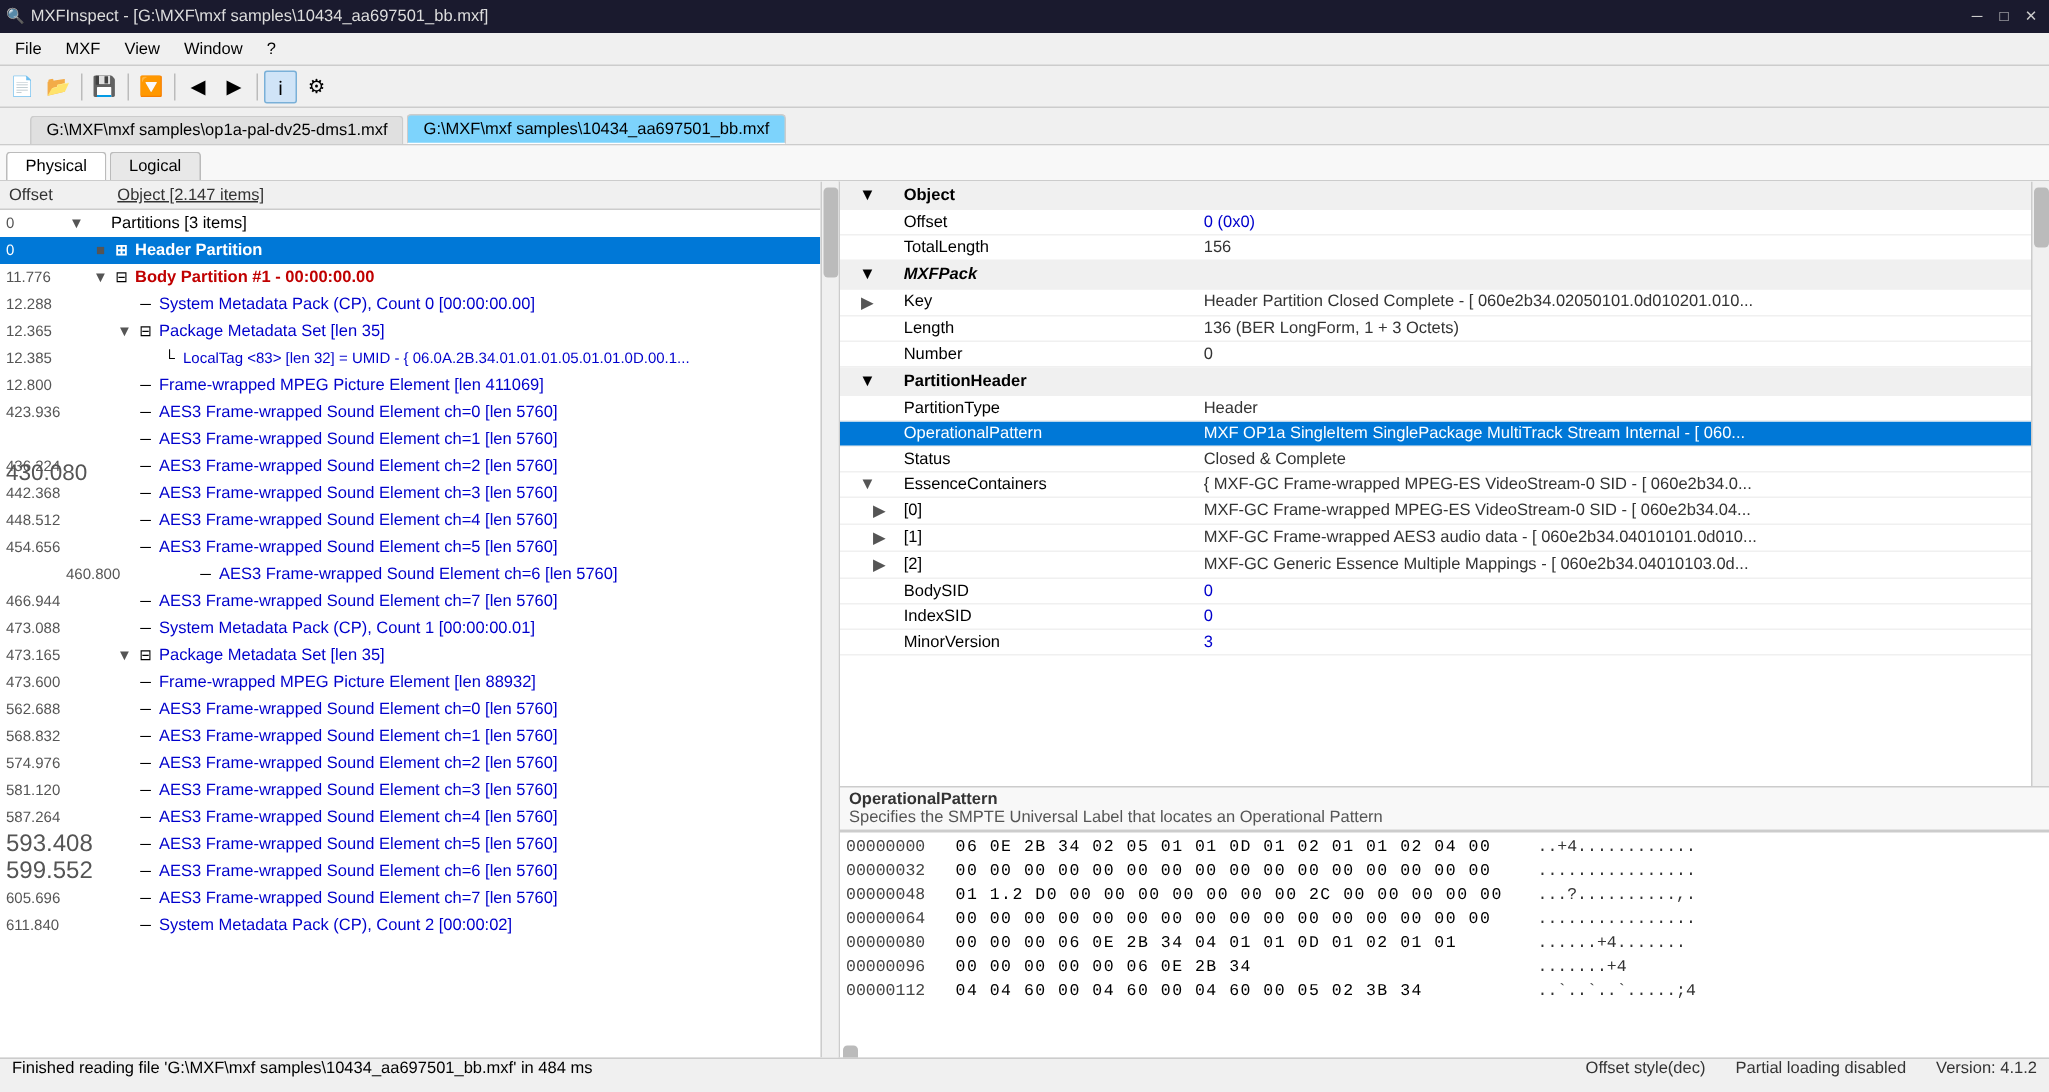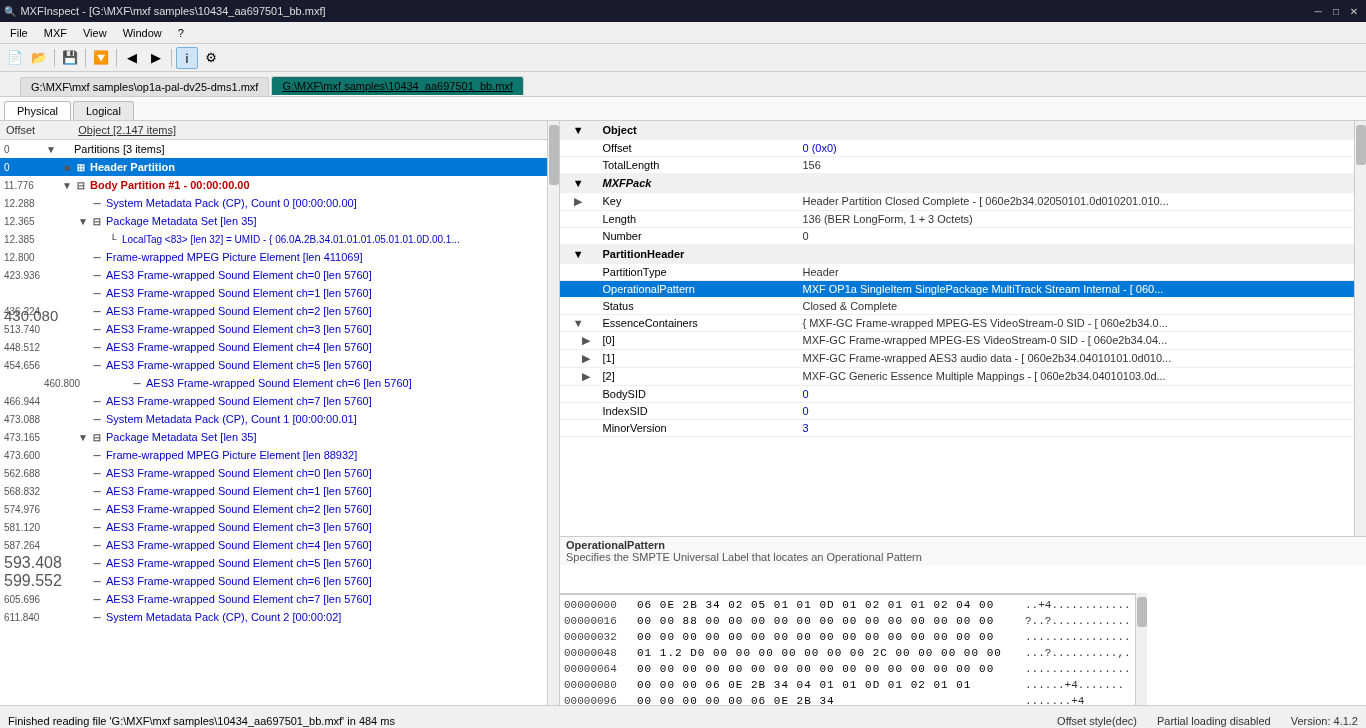--- a/index.html
+++ b/index.html
@@ -74,21 +74,21 @@
     .tab {
       padding: 3px 10px;
       border: 1px solid #ccc;
       border-bottom: none;
       background: #e0e0e0;
       cursor: pointer;
       font-size: 11px;
       margin-right: 2px;
       border-radius: 3px 3px 0 0;
     }
-    .tab.active { background: #0f766e; border-bottom: 1px solid #fff; text-decoration: underline; }
+    .tab.active { background: #7dd3fc; border-bottom: 1px solid #fff; }
 
     
     .view-tabs {
       display: flex;
       padding: 4px 4px 0;
       background: #f8f8f8;
       border-bottom: 1px solid #ccc;
     }
     .view-tab {
       padding: 3px 12px;
@@ -188,21 +188,21 @@
       font-size: 11px;
     }
     .desc-title { font-weight: bold; color: #333; }
     .desc-text { color: #555; }
 
     
     .status-bar {
       background: #f0f0f0;
       height: 22px;
       display: flex;
-      align-items: flex-end;
+      align-items: flex-start;
       padding: 0 8px;
       border-top: 1px solid #ccc;
       font-size: 11px;
       gap: 20px;
     }
     .status-left { flex: 1; }
     .status-right { display: flex; gap: 20px; color: #333; }
 
     .left-panel-wrapper {
       display: flex;
@@ -250,21 +250,21 @@
       background: #f0f0f0;
       border-left: 1px solid #ccc;
       position: relative;
     }
     .right-vert-scrollbar-thumb {
       width: 10px; background: #bbb; border-radius: 3px;
       position: absolute; top: 4px; left: 1px; height: 40px;
     }
 
     .hex-scroll-wrapper {
-      display: flex; height: 112px; margin-top: 28px;
+      display: flex; flex-direction: column; height: 152px;
     }
     .hex-vert-scrollbar {
       width: 12px; background: #f0f0f0; border-left: 1px solid #ccc; position: relative;
     }
     .hex-vert-scrollbar-thumb {
       width: 10px; background: #bbb; border-radius: 3px;
       position: absolute; top: 4px; left: 1px; height: 30px;
     }
   </style>
 </head>
@@ -406,21 +406,21 @@
         <div class="tree-row">
           <span style="width:40px;display:inline-block;color:#555;font-size:10px;flex-shrink:0;">436.224</span>
           <span class="tree-indent"></span>
           <span class="tree-indent"></span>
           <span class="tree-expander"></span>
           <span class="tree-icon">─</span>
           <span class="tree-text blue">AES3 Frame-wrapped Sound Element ch=2 [len 5760]</span>
         </div>
 
         <div class="tree-row">
-          <span style="width:40px;display:inline-block;color:#555;font-size:10px;flex-shrink:0;">513.740</span>
+          <span style="width:40px;display:inline-block;color:#555;font-size:10px;flex-shrink:0;">442.368</span>
           <span class="tree-indent"></span>
           <span class="tree-indent"></span>
           <span class="tree-expander"></span>
           <span class="tree-icon">─</span>
           <span class="tree-text blue">AES3 Frame-wrapped Sound Element ch=3 [len 5760]</span>
         </div>
 
         <div class="tree-row">
           <span style="width:40px;display:inline-block;color:#555;font-size:10px;flex-shrink:0;">448.512</span>
           <span class="tree-indent"></span>
@@ -680,25 +680,20 @@
       <div class="desc-title">OperationalPattern</div>
       <div class="desc-text">Specifies the SMPTE Universal Label that locates an Operational Pattern</div>
     </div>
 
     <div class="hex-scroll-wrapper">
       <div class="hex-container">
         <div class="hex-row">
           <span class="hex-offset">00000000</span>
           <span class="hex-bytes">06 0E 2B 34 02 05 01 01 0D 01 02 01 01 02 04 00</span>
           <span class="hex-ascii">..+4............</span>
-        </div>
-        <div class="hex-row">
-          <span class="hex-offset">00000016</span>
-          <span class="hex-bytes">00 00 88 00 00 00 00 00 00 00 00 00 00 00 00 00</span>
-          <span class="hex-ascii">?..?............</span>
         </div>
         <div class="hex-row">
           <span class="hex-offset">00000032</span>
           <span class="hex-bytes">00 00 00 00 00 00 00 00 00 00 00 00 00 00 00 00</span>
           <span class="hex-ascii">................</span>
         </div>
         <div class="hex-row">
           <span class="hex-offset">00000048</span>
           <span class="hex-bytes">01 1.2 D0 00 00 00 00 00 00 00 2C 00 00 00 00 00</span>
           <span class="hex-ascii">...?..........,.</span>

